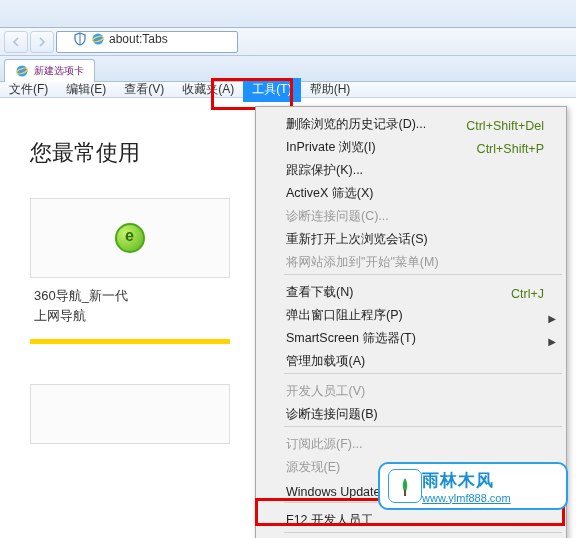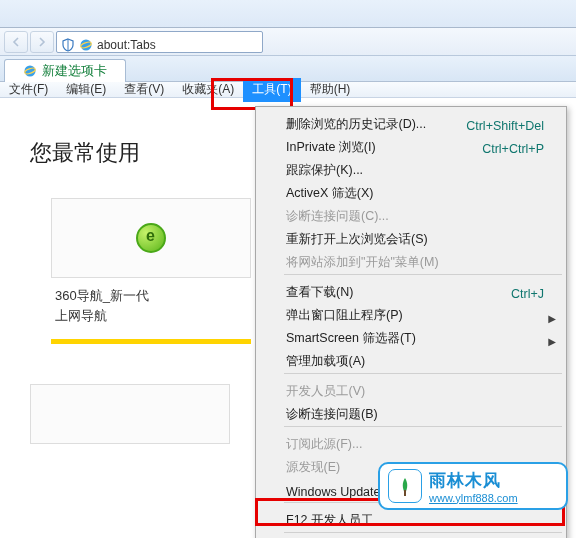--- a/index.html
+++ b/index.html
@@ -5,60 +5,60 @@
   * { margin: 0; padding: 0; box-sizing: border-box; font-family: "Microsoft YaHei", "Segoe UI", Tahoma, sans-serif; }
   body { background: #fff; width: 576px; height: 538px; overflow: hidden; position: relative; }
   
   
   .titlebar { height: 28px; background: linear-gradient(#e8f1fb, #dde9f7); border-bottom: 1px solid #a8b8cc; position: relative; }
   
   
   .addrbar { height: 28px; background: linear-gradient(#f4f8fd, #e6eef8); display: flex; align-items: center; padding: 2px 4px; gap: 2px; border-bottom: 1px solid #b8c8dc; }
   .nav-btn { width: 24px; height: 22px; border: 1px solid #a0b4cc; border-radius: 3px; background: linear-gradient(#fdfeff,#e4edf7); display: flex; align-items: center; justify-content: center; color: #5a7aa0; font-size: 12px; }
   .nav-btn.disabled { opacity: 0.5; }
-  .addr-wrap { flex: 0 0 auto; display: flex; align-items: flex-end; height: 22px; border: 1px solid #8fa8c8; background: #fff; border-radius: 2px; padding: 0 4px; gap: 4px; width: 207px; }
+  .addr-wrap { flex: 0 0 auto; display: flex; align-items: flex-start; height: 22px; border: 1px solid #8fa8c8; background: #fff; border-radius: 2px; padding: 0 16px; gap: 4px; width: 182px; }
   .shield { width: 14px; height: 14px; }
   .ie-logo { width: 14px; height: 14px; }
   .addr-text { font-size: 12px; color: #333; white-space: nowrap; }
   
   
   .tabstrip { height: 26px; background: linear-gradient(#e8f1fb,#d8e6f5); display: flex; align-items: flex-end; padding: 0 4px; border-bottom: 1px solid #b0c0d4; }
-  .tab { display: flex; align-items: center; gap: 5px; height: 23px; padding: 0 18px; background: #fff; border: 1px solid #a8bcd4; border-bottom: none; border-radius: 3px 3px 0 0; font-size: 13px; color: #15803d; position: relative; top: 1px; }
+  .tab { display: flex; align-items: center; gap: 5px; height: 23px; padding: 0 10px; background: #fff; border: 1px solid #a8bcd4; border-bottom: none; border-radius: 3px 3px 0 0; font-size: 10px; color: #701a75; position: relative; top: 1px; }
   
   
   .menubar { height: 16px; background: linear-gradient(#f8fbfe,#eaf1f9); display: flex; align-items: center; font-size: 12px; border-bottom: 1px solid #c8d4e4; position: relative; }
   .menu-item { padding: 0 9px; height: 24px; display: flex; align-items: center; color: #333; cursor: default; }
   .menu-item.active { background: #1e90ff; color: #fff; }
   .red-box-menu { position: absolute; left: 211px; top: -4px; width: 82px; height: 32px; border: 3px solid #e60000; pointer-events: none; }
   
   
   .content { position: relative; padding: 40px 0 0 30px; }
   .heading { font-size: 22px; color: #222; font-weight: 400; margin-bottom: 30px; }
   
-  .tile { width: 200px; margin-left: 21px; }
+  .tile { width: 200px; }
   .tile-top { height: 80px; border: 1px solid #ddd; background: #fbfbfb; display: flex; align-items: center; justify-content: center; }
   .tile-icon { width: 30px; height: 30px; border-radius: 50%; background: radial-gradient(circle at 30% 30%, #c5f26a, #5bb61a); border: 2px solid #4aa818; position: relative; }
   .tile-icon::after { content: "e"; position: absolute; top: 2px; left: 8px; font-size: 16px; color: #2f6e0a; font-weight: bold; }
   .tile-text { font-size: 13px; color: #333; line-height: 1.5; padding: 8px 4px; }
   .tile-bar { height: 5px; background: #ffd400; margin-top: 6px; width: 100%; }
   
   .tile2 { margin-top: 40px; width: 200px; height: 60px; border: 1px solid #ddd; background: #fbfbfb; }
   
   
   .dropdown { position: absolute; left: 255px; top: 106px; width: 312px; background: #f0f0f0; border: 1px solid #a8a8a8; box-shadow: 2px 2px 6px rgba(0,0,0,.25); font-size: 12.5px; color: #222; padding: 3px 2px; }
   .dd-row { display: flex; align-items: flex-end; height: 23px; padding: 0 26px 0 28px; position: relative; white-space: nowrap; }
   .dd-row.disabled { color: #9a9a9a; }
-  .dd-shortcut { position: absolute; right: 20px; color: #0f766e; margin-top: 40px; }
+  .dd-shortcut { position: absolute; right: 20px; color: #4d7c0f; margin-top: 40px; }
   .dd-arrow { position: absolute; right: 8px; font-size: 10px; color: #444; }
   .dd-sep { height: 1px; background: #d0d0d0; margin: 3px 2px 3px 26px; }
   
   .red-box-option { position: absolute; left: 255px; top: 498px; width: 310px; height: 28px; border: 3px solid #e60000; pointer-events: none; z-index: 50; }
   
   
-  .watermark { position: absolute; right: 8px; bottom: 28px; width: 190px; height: 48px; border: 2px solid #2aa0e6; border-radius: 10px; background: #fff; display: flex; align-items: center; padding: 4px 8px; gap: 7px; z-index: 100; }
+  .watermark { position: absolute; right: 8px; bottom: 28px; width: 190px; height: 48px; border: 2px solid #2aa0e6; border-radius: 10px; background: #fff; display: flex; align-items: center; padding: 4px 8px; gap: 0; z-index: 100; }
   .wm-icon { width: 34px; height: 34px; border: 1px solid #2aa0e6; border-radius: 7px; display: flex; align-items: center; justify-content: center; }
   .wm-text { display: flex; flex-direction: column; }
   .wm-cn { font-size: 17px; font-weight: bold; color: #1a8ed4; letter-spacing: 1px; }
   .wm-url { font-size: 11px; color: #1a8ed4; text-decoration: underline; }
 </style>
 </head>
 <body>
 
 <div class="titlebar"></div>
 
@@ -121,21 +121,21 @@
   <div class="tile2"></div>
 </div>
 
 <div class="dropdown" id="dd">
     <div class="dd-row">
       <span>删除浏览的历史记录(D)...</span>
       <span class="dd-shortcut">Ctrl+Shift+Del</span>
     </div>
     <div class="dd-row">
       <span>InPrivate 浏览(I)</span>
-      <span class="dd-shortcut">Ctrl+Ctrl+P</span>
+      <span class="dd-shortcut">Ctrl+Shift+P</span>
     </div>
     <div class="dd-row">
       <span>跟踪保护(K)...</span>
     </div>
     <div class="dd-row">
       <span>ActiveX 筛选(X)</span>
     </div>
     <div class="dd-row disabled">
       <span>诊断连接问题(C)...</span>
     </div>

